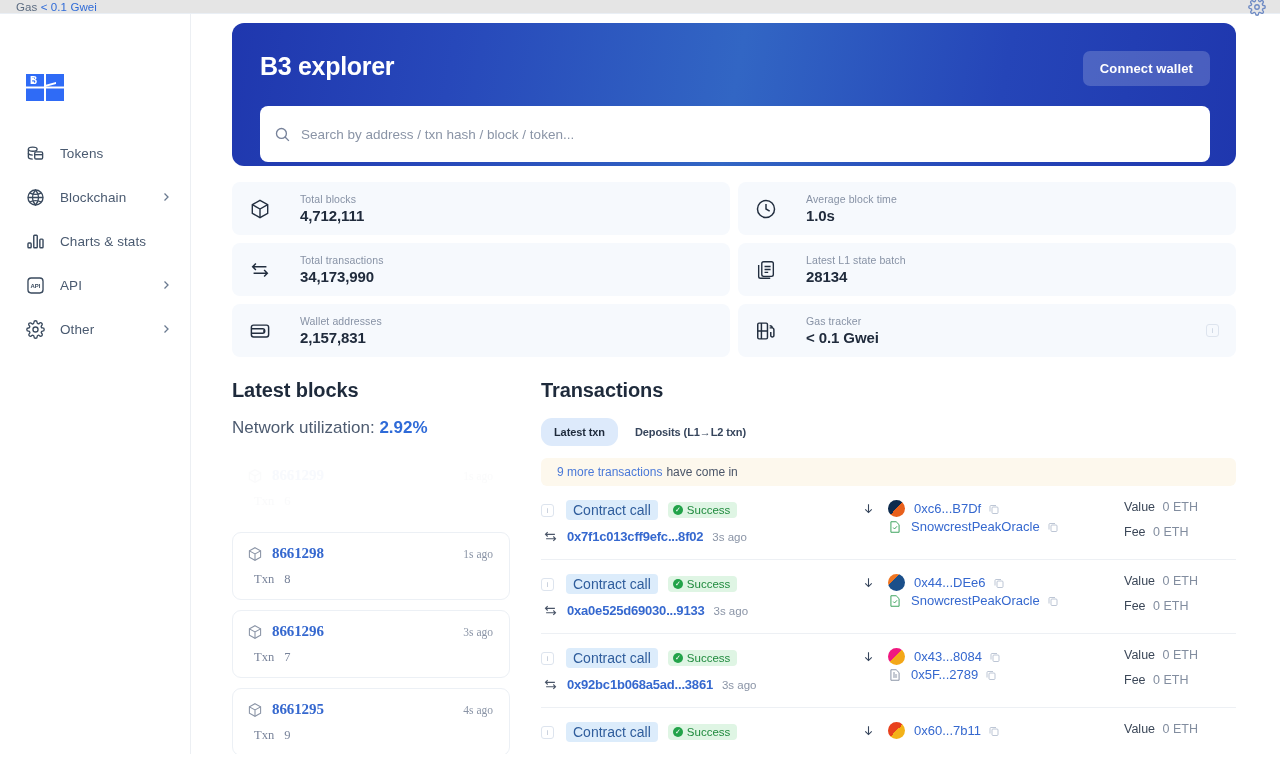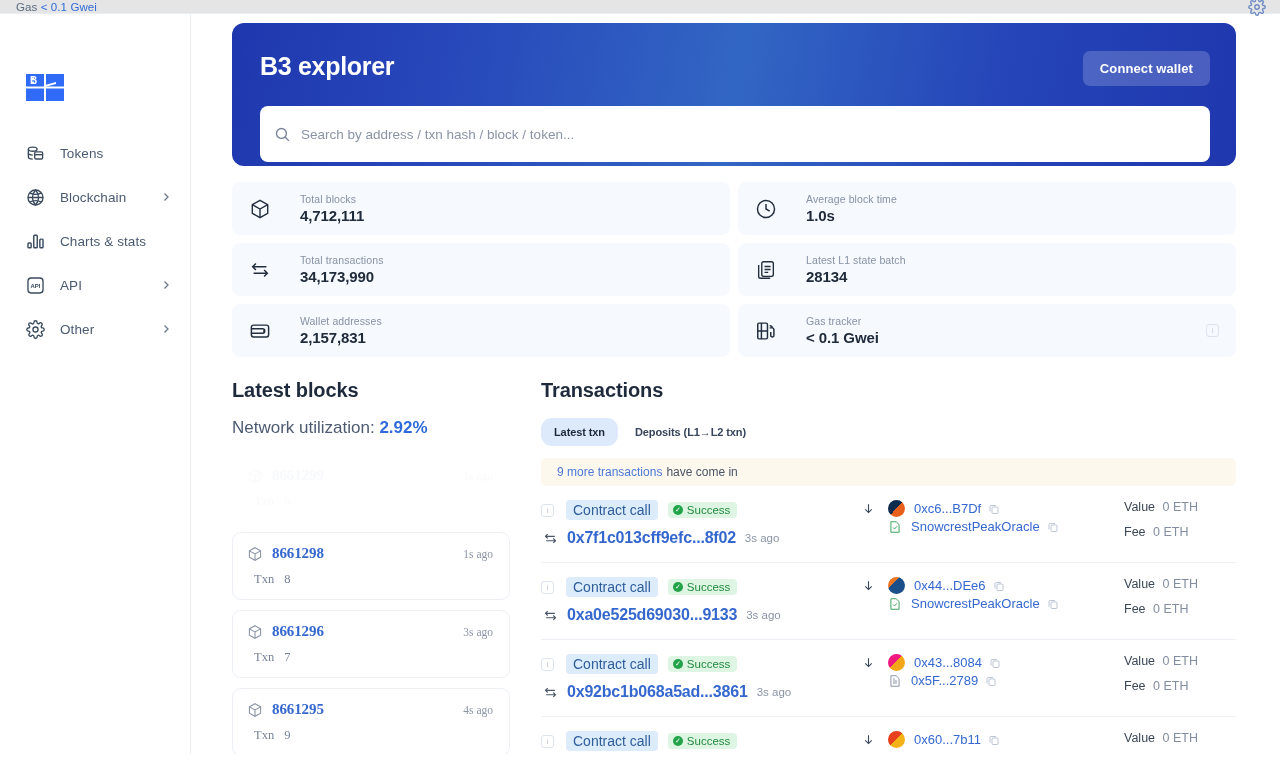--- a/index.html
+++ b/index.html
@@ -169,21 +169,21 @@
     margin-left: 10px; background: #dff5e4; color: #1f8a3d;
     font-size: 11.5px; border-radius: 4px; padding: 2px 7px 2px 5px;
     display: inline-flex; align-items: center; gap: 4px;
   }
   .ok-dot {
     width: 10px; height: 10px; border-radius: 50%; background: #22a349;
     color: #fff; font-size: 7px; display: flex; align-items: center; justify-content: center;
   }
   .tx-l2 { display: flex; align-items: center; margin-top: 9px; padding-left: 2px; }
   .swap-icon { width: 15px; height: 15px; color: #4a5568; flex: 0 0 15px; }
-  .tx-hash { margin-left: 9px; font-size: 16px; font-weight: 700; color: #3568cf; letter-spacing: -.2px; }
+  .tx-hash { margin-left: 9px; font-size: 13px; font-weight: 700; color: #3568cf; letter-spacing: -.2px; }
   .tx-age { margin-left: 9px; font-size: 11.5px; color: #8a94a6; }
 
   .tx-mid { width: 275px; min-width: 275px; padding-left: 21px; }
   .tx-m1 { display: flex; align-items: center; }
   .arrow-down { width: 13px; height: 13px; color: #36455c; flex: 0 0 13px; }
   .avatar { width: 17px; height: 17px; border-radius: 50%; margin-left: 13px; flex: 0 0 17px; }
   .addr { margin-left: 9px; font-size: 13px; color: #3568cf; }
   .copy-icon { width: 12px; height: 12px; color: #b6c0d0; margin-left: 7px; flex: 0 0 12px; }
   .tx-m2 { display: flex; align-items: center; margin-top: 2px; padding-left: 26px; }
   .doc-icon { width: 14px; height: 14px; flex: 0 0 14px; }

